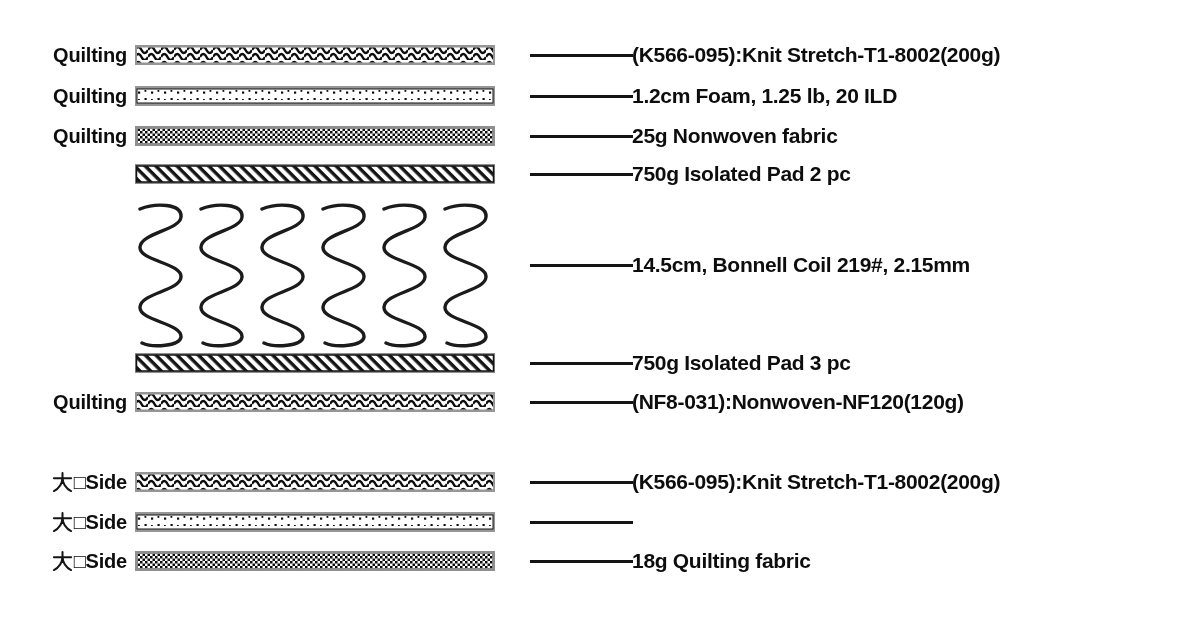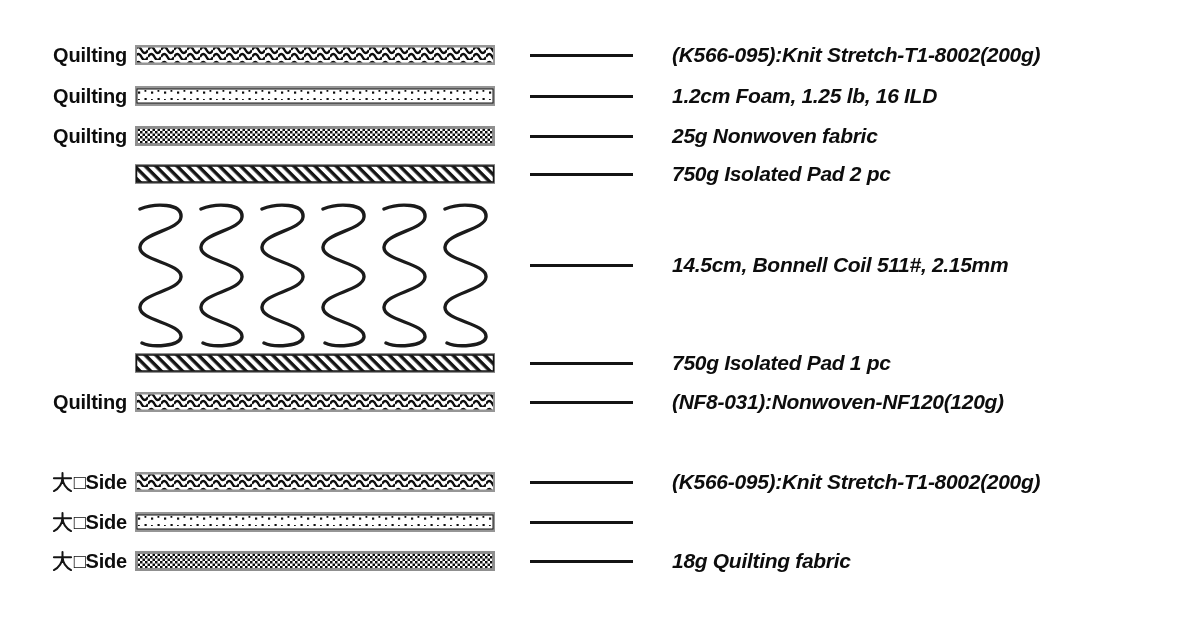--- a/index.html
+++ b/index.html
@@ -30,28 +30,27 @@
   .coil-wrap { position: absolute; left: 135px; top: 199px; width: 360px; height: 152px; }
   .connector {
     position: absolute;
     left: 530px;
     width: 103px;
     height: 3px;
     background: #141414;
   }
   .spec-label {
     position: absolute;
-    left: 672px;
+    left: 632px;
     height: 22px;
     line-height: 22px;
     font-weight: bold;
     font-size: 21px;
     letter-spacing: -0.3px;
     white-space: nowrap;
-    font-style: italic;
   }
   .defs-holder { position: absolute; width: 0; height: 0; overflow: hidden; }
 </style>
 </head>
 <body>
 
 <div class="canvas">
 
   <svg class="defs-holder" aria-hidden="true">
     <defs>
@@ -95,21 +94,21 @@
     <span>Quilting</span>
   </div>
   <div class="bar-wrap" style="top:86px">
     <svg width="360" height="20">
       <rect width="360" height="20" fill="#969696"></rect>
       <rect x="2" y="3" width="356" height="14" fill="#ffffff" stroke="#141414" stroke-width="1"></rect>
       <rect x="2" y="3" width="356" height="14" fill="url(#pat-dots)"></rect>
     </svg>
   </div>
   <div class="connector" style="top:94.5px"></div>
-  <div class="spec-label" style="top:85px">1.2cm Foam, 1.25 lb, 16 ILD</div>
+  <div class="spec-label" style="top:85px">1.2cm Foam, 1.25 lb, 20 ILD</div>
 
   <div class="left-label" style="top:124px">
     <span>Quilting</span>
   </div>
   <div class="bar-wrap" style="top:126px">
     <svg width="360" height="20">
       <rect width="360" height="20" fill="#8f8f8f"></rect>
       <rect x="2" y="2.5" width="356" height="15" fill="url(#pat-checker)"></rect>
     </svg>
   </div>
@@ -130,31 +129,31 @@
     <svg width="360" height="152">
       <use href="#spring-shape" x="2" y="0"></use>
       <use href="#spring-shape" x="63" y="0"></use>
       <use href="#spring-shape" x="124" y="0"></use>
       <use href="#spring-shape" x="185" y="0"></use>
       <use href="#spring-shape" x="246" y="0"></use>
       <use href="#spring-shape" x="307" y="0"></use>
     </svg>
   </div>
   <div class="connector" style="top:263.5px"></div>
-  <div class="spec-label" style="top:254px">14.5cm, Bonnell Coil 511#, 2.15mm</div>
+  <div class="spec-label" style="top:254px">14.5cm, Bonnell Coil 219#, 2.15mm</div>
 
   <div class="bar-wrap" style="top:353px">
     <svg width="360" height="20">
       <rect width="360" height="20" fill="#8f8f8f"></rect>
       <rect x="1.5" y="2" width="357" height="16" fill="url(#pat-diag)"></rect>
       <rect x="1.5" y="2" width="357" height="16" fill="none" stroke="#141414" stroke-width="1.5"></rect>
     </svg>
   </div>
   <div class="connector" style="top:361.5px"></div>
-  <div class="spec-label" style="top:352px">750g Isolated Pad 1 pc</div>
+  <div class="spec-label" style="top:352px">750g Isolated Pad 3 pc</div>
 
   <div class="left-label" style="top:390px">
     <span>Quilting</span>
   </div>
   <div class="bar-wrap" style="top:392px">
     <svg width="360" height="20">
       <rect width="360" height="20" fill="#969696"></rect>
       <rect x="2" y="2.5" width="356" height="15" fill="#ffffff"></rect>
       <rect x="2" y="2.5" width="356" height="15" fill="url(#pat-wave)"></rect>
     </svg>

